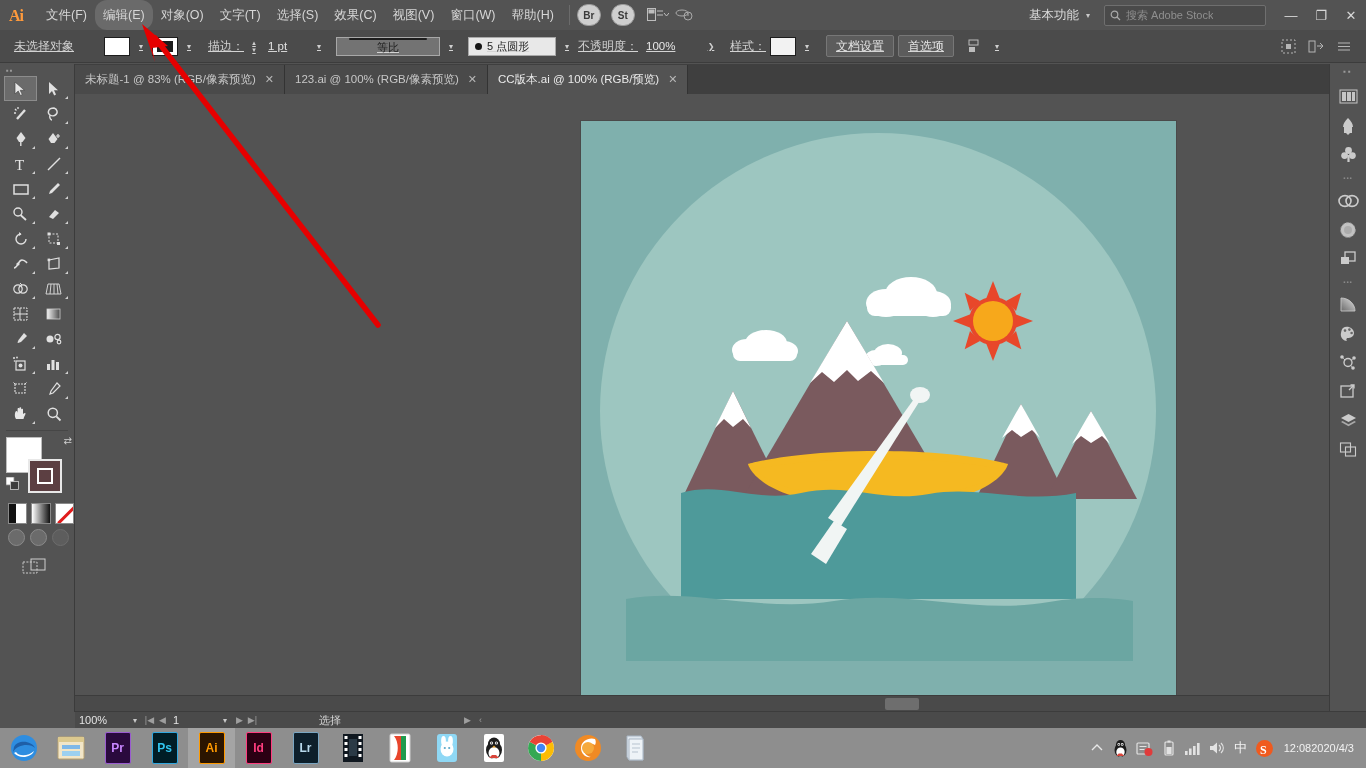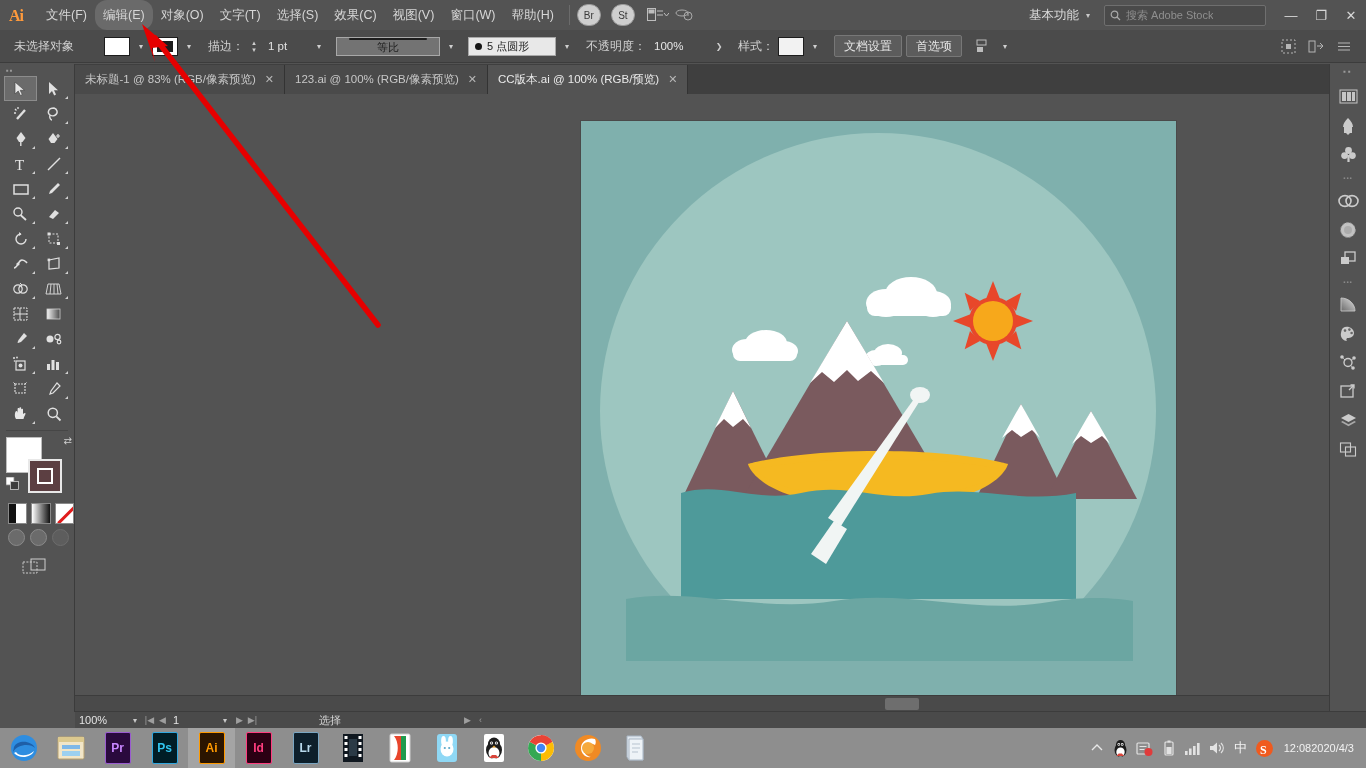--- a/index.html
+++ b/index.html
@@ -12,33 +12,33 @@
   }
   .app{position:relative;width:1366px;height:768px;}
 
   
   .menubar{position:absolute;left:0;top:0;width:1366px;height:30px;background:#535353;display:flex;align-items:center;}
   .ai-logo{width:38px;height:30px;display:flex;align-items:center;justify-content:center;color:#ff9a3c;font-weight:bold;font-size:17px;letter-spacing:-1px;}
   .menu-item{padding:0 8px;height:30px;line-height:30px;font-size:12.5px;color:#d6d6d6;cursor:default;white-space:nowrap;}
   .menu-item.hl{background:#6a6a6a;border-radius:12px;}
   .mb-sep{width:1px;height:20px;background:#6b6b6b;margin:0 7px;}
   .mb-btn{width:22px;height:20px;border:1px solid #9a9a9a;background:#cfcfcf;color:#3a3a3a;font-size:10px;
-          display:flex;align-items:center;justify-content:center;margin-right:10px;border-radius:11px;font-weight:normal;}
+          display:flex;align-items:center;justify-content:center;margin-right:10px;border-radius:11px;font-weight:bold;}
   .mb-icon{width:26px;height:22px;display:flex;align-items:center;justify-content:center;opacity:.85;}
   .spacer{flex:1;}
   .ws-name{font-size:12.5px;color:#dcdcdc;padding:0 4px;}
   .chev{font-size:8px;color:#c9c9c9;margin-left:3px;}
   .stock-search{width:150px;height:19px;background:#4a4a4a;border:1px solid #6f6f6f;border-radius:2px;
      display:flex;align-items:center;padding:0 5px;margin:0 10px 0 14px;gap:5px;}
   .stock-search span.ph{font-size:11px;color:#8f8f8f;white-space:nowrap;overflow:hidden;}
   .wbtn{width:30px;height:30px;display:flex;align-items:center;justify-content:center;color:#d8d8d8;font-size:13px;}
 
   
   .ctrlbar{position:absolute;left:0;top:30px;width:1366px;height:33px;background:#4b4b4b;border-bottom:1px solid #3c3c3c;
-           display:flex;align-items:center;padding:0 6px;box-sizing:border-box;gap:4px;}
+           display:flex;align-items:center;padding:0 6px;box-sizing:border-box;gap:4px;text-decoration:underline;}
   .ctrl-label{font-size:12px;color:#d0d0d0;white-space:nowrap;}
   .swatch{width:24px;height:17px;border:1px solid #1d1d1d;background:#fff;}
   .swatch.stroke-sw{background:#fff;position:relative;}
   .swatch.stroke-sw::after{content:"";position:absolute;left:4px;top:3px;right:4px;bottom:3px;background:#1c1c1c;}
   .dd{width:14px;height:19px;display:flex;align-items:center;justify-content:center;color:#cfcfcf;font-size:8px;}
   .stepper{width:12px;height:18px;display:flex;flex-direction:column;align-items:center;justify-content:center;color:#cfcfcf;font-size:7px;line-height:7px;}
   .numfield{width:44px;height:17px;background:#4b4b4b;border:none;color:#e2e2e2;font-size:11.5px;
             display:flex;align-items:center;padding-left:4px;box-sizing:border-box;}
   .wide-sel{height:19px;background:#737373;border:1px solid #a8a8a8;color:#222;font-size:11px;
             display:flex;align-items:center;justify-content:space-between;padding:0 4px;box-sizing:border-box;flex-direction:column;}
@@ -195,21 +195,21 @@
     <div class="wide-sel" style="width:104px;margin-left:6px;">
       <span class="profile-line"></span>
       <span>等比</span>
     </div>
     <div class="dd">▾</div>
     <div class="cap-sel" style="margin-left:6px;">
       <span class="dot"></span>
       <span>5 点圆形</span>
     </div>
     <div class="dd">▾</div>
-    <div class="ctrl-label" style="margin-left:8px;">不透明度：</div>
+    <div class="ctrl-label" style="margin-left:0;">不透明度：</div>
     <div class="op-field">100%</div>
     <div class="dd">❯</div>
     <div class="ctrl-label" style="margin-left:8px;">样式：</div>
     <div class="style-sw"></div>
     <div class="dd">▾</div>
     <div class="btn" style="margin-left:8px;">文档设置</div>
     <div class="btn" style="">首选项</div>
     <div class="ci" style="margin-left:8px;">
       <svg width="16" height="15" viewBox="0 0 16 15">
         <rect x="1" y="1" width="9" height="5" fill="none" stroke="#d0d0d0"></rect>

